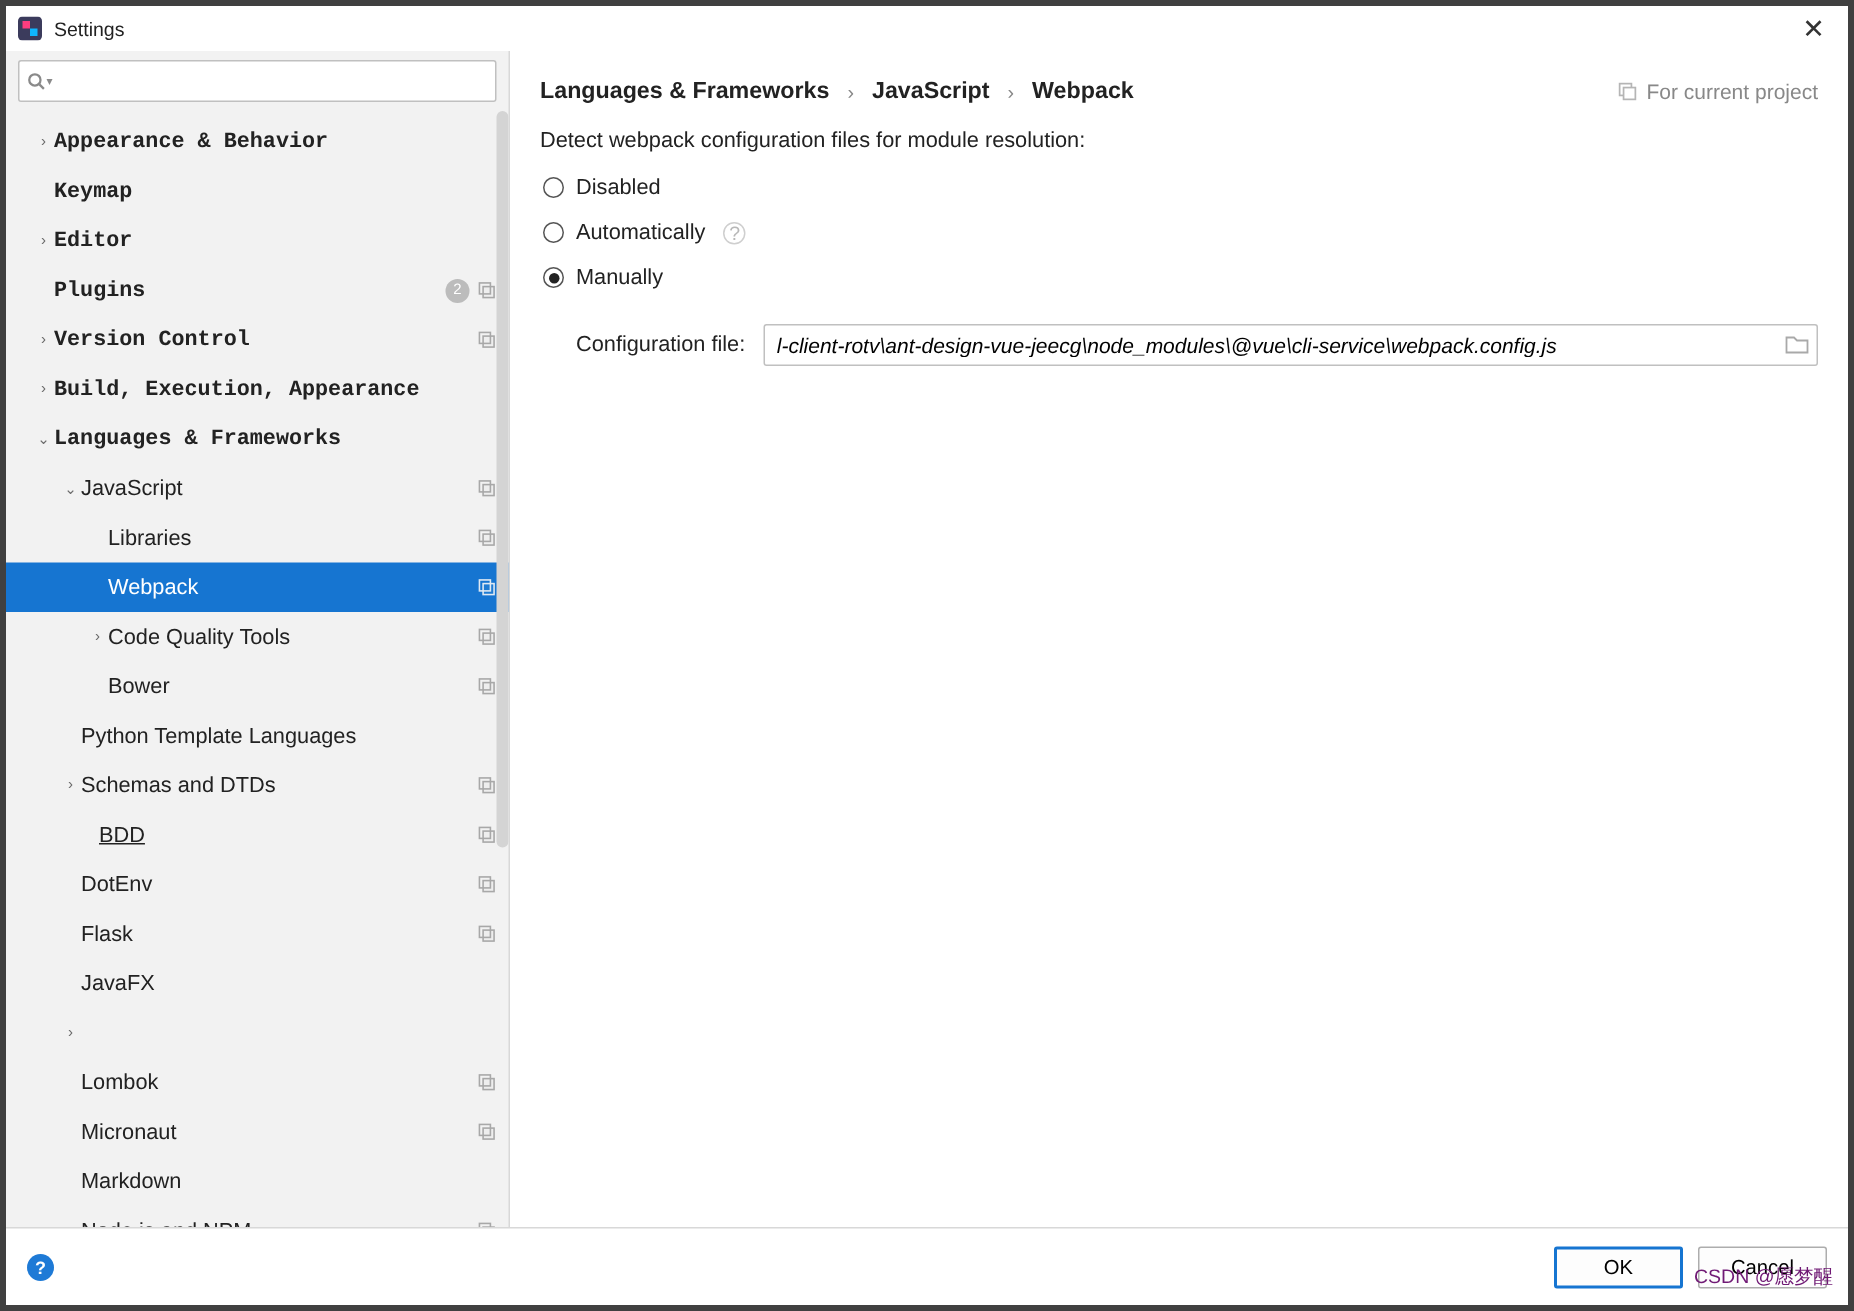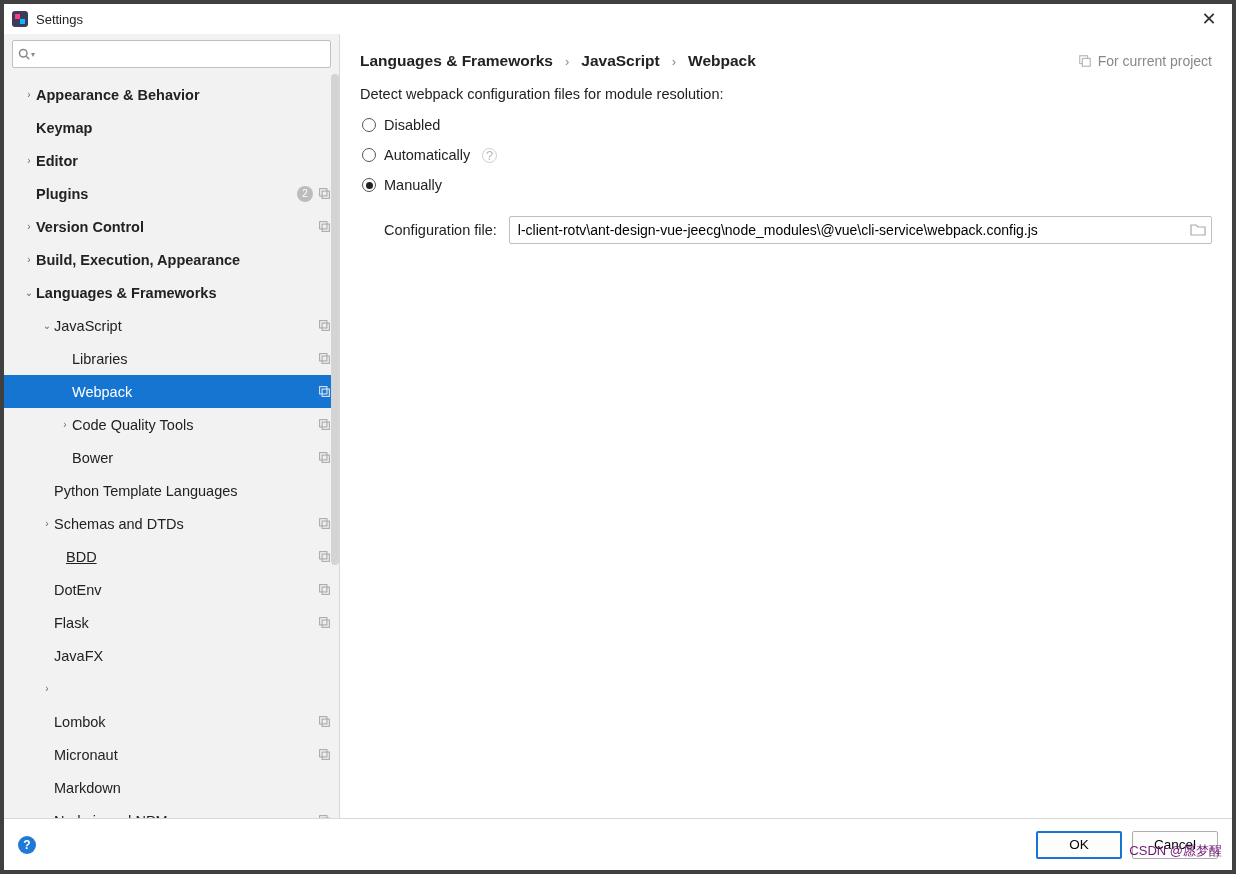--- a/index.html
+++ b/index.html
@@ -16,41 +16,41 @@
 .search input { width: 100%; height: 28px; border: 1px solid #c0c0c0; border-radius: 2px; padding: 0 6px 0 24px; font-size: 13px; outline: none; background: #fff; }
 .search .mag { position: absolute; left: 6px; top: 50%; transform: translateY(-50%); color: #8a8a8a; font-size: 13px; }
 .search .chev { position: absolute; left: 19px; top: 50%; transform: translateY(-50%); color: #8a8a8a; font-size: 8px; }
 .tree { flex: 1; overflow: hidden; font-size: 14.5px; color: #222; padding-top: 4px; position: relative; }
 .tree-scroll { position: absolute; right: 0; top: 0; width: 8px; height: 66%; background: #d4d4d4; border-radius: 4px; }
 .tree .row { height: 33px; display: flex; align-items: center; padding-right: 8px; cursor: pointer; }
 .tree .row.selected { background: #1675d1; color: #fff; }
 .tree .arrow { width: 14px; display: inline-flex; justify-content: center; font-size: 10px; color: #6b6b6b; }
 .tree .row.selected .arrow { color: #fff; }
 .tree .label { flex: 1; white-space: nowrap; overflow: hidden; text-overflow: ellipsis; }
-.tree .bold { font-weight: 600; }
+.tree .bold { font-weight: 600; font-family: Liberation Mono, monospace; }
 .tree .badge { display: inline-flex; align-items: center; justify-content: center; width: 16px; height: 16px; border-radius: 50%; background: #bcbcbc; color: #fff; font-size: 10px; margin-left: 4px; }
 .tree .proj-ico { width: 14px; height: 14px; color: #a8a8a8; margin-left: 4px; display: inline-flex; align-items: center; justify-content: center; }
 .tree .row.selected .proj-ico { color: #dfe9f3; }
 .main { flex: 1; display: flex; flex-direction: column; min-width: 0; }
 .main-head { padding: 18px 20px 10px 20px; display: flex; align-items: center; font-size: 15.5px; }
 .crumbs { display: flex; align-items: center; gap: 12px; flex: 1; }
 .crumbs .crumb { font-weight: 600; color: #222; }
 .crumbs .sep { color: #888; font-size: 13px; }
 .scope { color: #888; display: flex; align-items: center; gap: 6px; font-size: 14px; }
 .scope .proj-ico { color: #b5b5b5; }
 .content { padding: 6px 20px; font-size: 14.5px; color: #222; }
 .content .legend { margin-bottom: 8px; }
 .radio-row { display: flex; align-items: center; height: 30px; gap: 8px; padding-left: 2px; }
 .radio { width: 14px; height: 14px; border: 1.5px solid #555; border-radius: 50%; display: inline-flex; align-items: center; justify-content: center; }
 .radio.checked::after { content: ""; width: 7px; height: 7px; background: #222; border-radius: 50%; }
 .help-ico { color: #b7b7b7; font-size: 13px; border: 1px solid #cfcfcf; width: 15px; height: 15px; border-radius: 50%; display: inline-flex; align-items: center; justify-content: center; margin-left: 4px; }
 .cfg-row { display: flex; align-items: center; margin-top: 16px; gap: 12px; padding-left: 24px; }
 .cfg-row label { white-space: nowrap; }
 .cfg-input-wrap { flex: 1; position: relative; }
-.cfg-input { width: 100%; height: 28px; border: 1px solid #c0c0c0; border-radius: 2px; padding: 0 30px 0 8px; font-size: 14px; outline: none; }
+.cfg-input { width: 100%; height: 28px; border: 1px solid #c0c0c0; border-radius: 2px; padding: 0 30px 0 8px; font-size: 14px; outline: none; font-style: italic; }
 .cfg-input-wrap .folder-ico { position: absolute; right: 6px; top: 50%; transform: translateY(-50%); color: #a9a9a9; cursor: pointer; }
 .footer { height: 52px; border-top: 1px solid #d8d8d8; display: flex; align-items: center; padding: 0 14px; gap: 10px; }
 .footer .help { width: 18px; height: 18px; border-radius: 50%; background: #1e7ad6; color: #fff; display: flex; align-items: center; justify-content: center; font-size: 12px; font-weight: bold; cursor: pointer; }
 .footer .spacer { flex: 1; }
 .footer button { min-width: 86px; height: 28px; border: 1px solid #adadad; background: #fdfdfd; font-size: 13.5px; cursor: pointer; border-radius: 2px; }
 .footer button.primary { border: 2px solid #1675d1; }
 .watermark { position: absolute; right: 14px; bottom: 14px; color: #701a75; font-size: 13px; pointer-events: none; }
 svg { display: block; }
 </style>
 </head>

